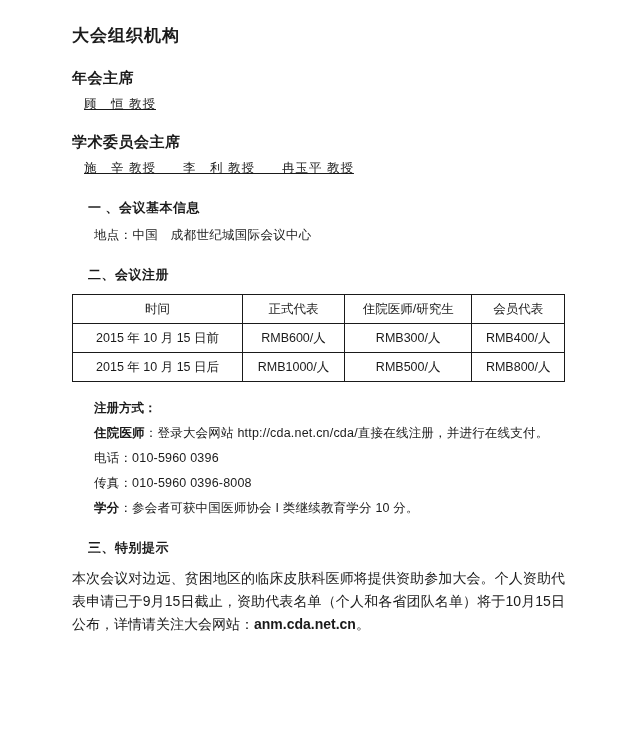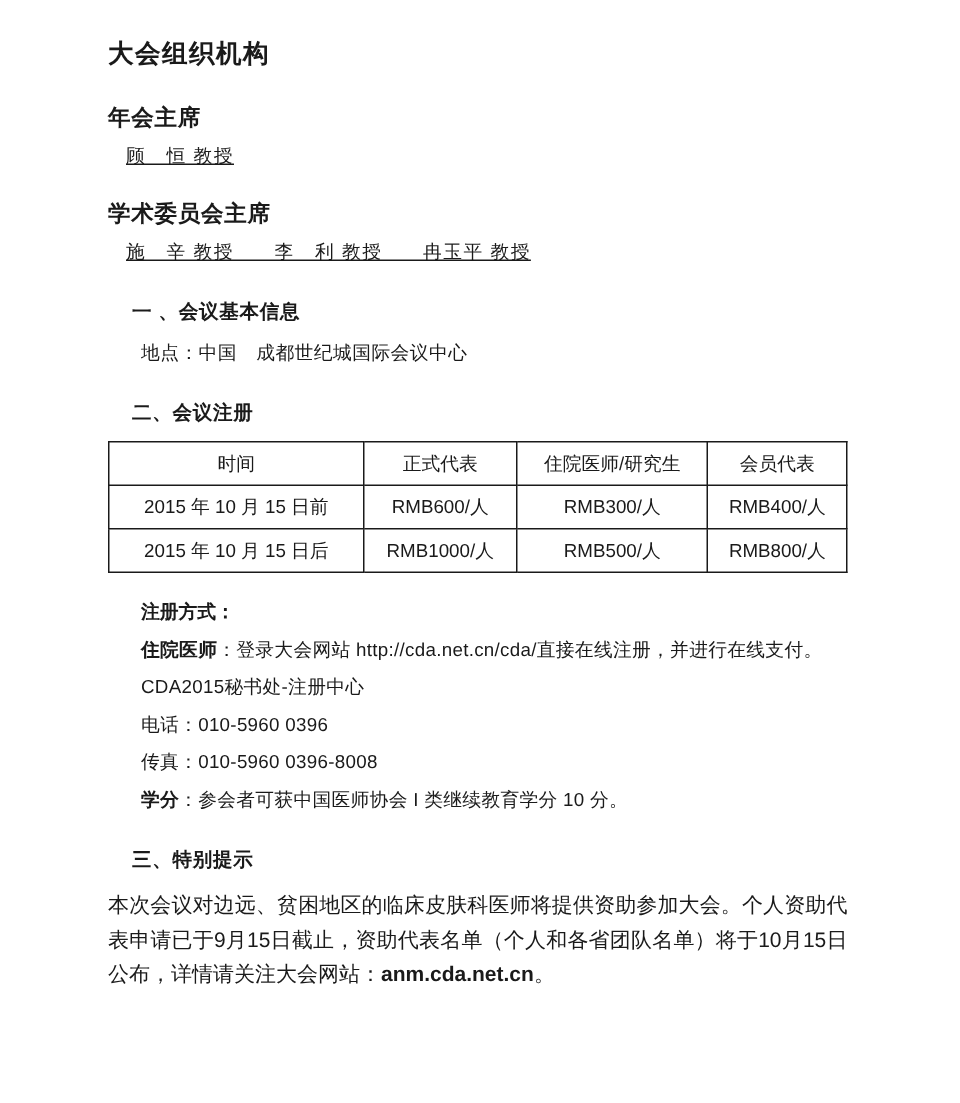--- a/index.html
+++ b/index.html
@@ -142,21 +142,20 @@
         <td>RMB800/人</td>
       </tr>
     </tbody>
   </table>
 
   <div class="sub-head">注册方式：</div>
 
   <div class="detail-line">
     <b>住院医师</b><span>：登录大会网站 http://cda.net.cn/cda/直接在线注册，并进行在线支付。</span>
   </div>
-  <div class="detail-line">CDA2015秘书处-注册中心</div>
   <div class="detail-line">电话：010-5960 0396</div>
   <div class="detail-line">传真：010-5960 0396-8008</div>
   <div class="detail-line">
     <b>学分</b><span>：参会者可获中国医师协会 I 类继续教育学分 10 分。</span>
   </div>
 
   <div class="numbered-head">三、特别提示</div>
   <div class="para"><span>本次会议对边远、贫困地区的临床皮肤科医师将提供资助参加大会。个人资助代表申请已于9月15日截止，资助代表名单（个人和各省团队名单）将于10月15日公布，详情请关注大会网站：</span><b>anm.cda.net.cn</b><span>。</span></div>
 
 </div>

